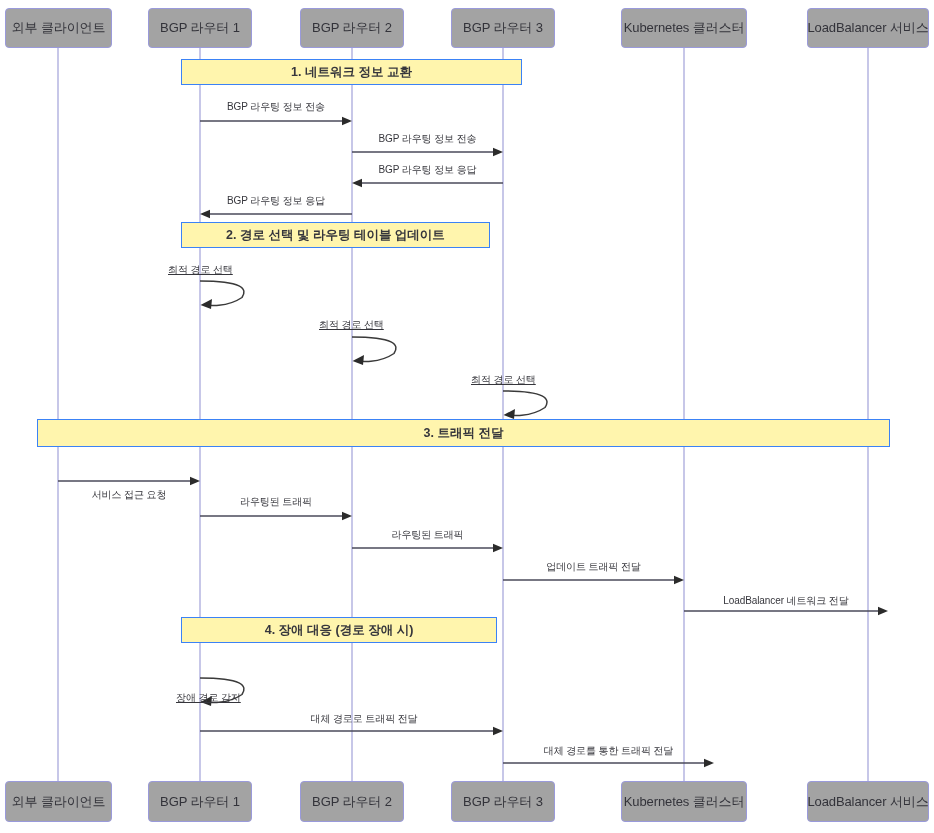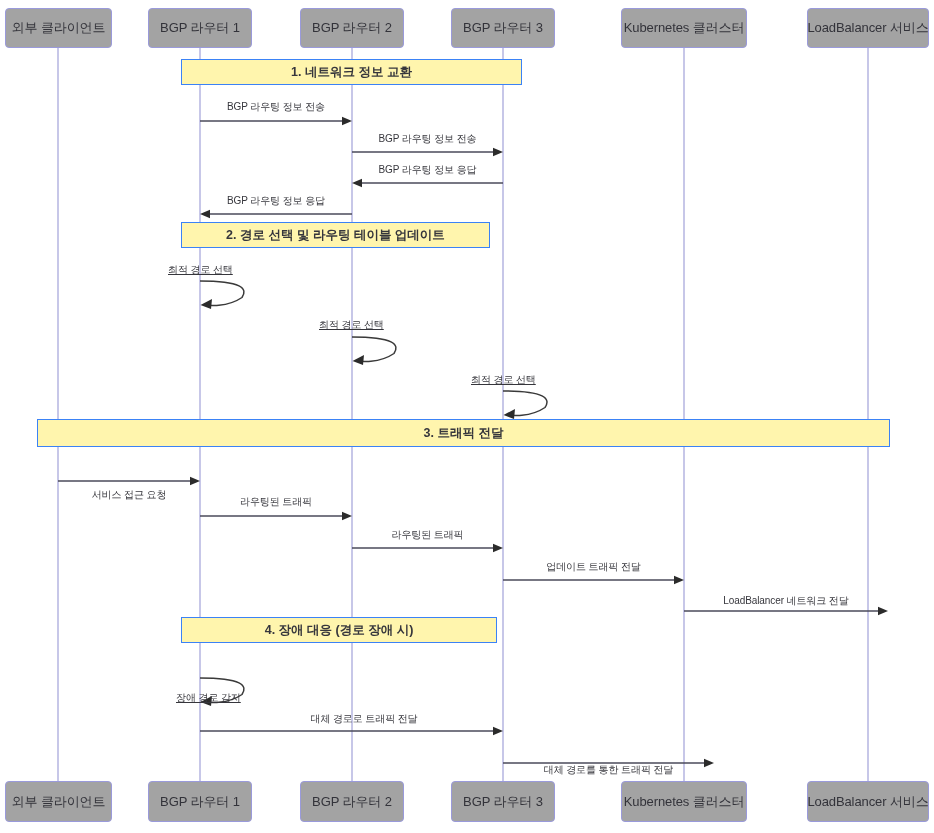--- a/index.html
+++ b/index.html
@@ -195,20 +195,20 @@
       <div class="msg-label centered" style="left: 276px; top: 100px;">BGP 라우팅 정보 전송</div>
       <div class="msg-label centered" style="left: 427.5px; top: 132px;">BGP 라우팅 정보 전송</div>
       <div class="msg-label centered" style="left: 427.5px; top: 163px;">BGP 라우팅 정보 응답</div>
       <div class="msg-label centered" style="left: 276px; top: 194px;">BGP 라우팅 정보 응답</div>
       <div class="msg-label centered" style="left: 129px; top: 488px;">서비스 접근 요청</div>
       <div class="msg-label centered" style="left: 276px; top: 495px;">라우팅된 트래픽</div>
       <div class="msg-label centered" style="left: 427.5px; top: 528px;">라우팅된 트래픽</div>
       <div class="msg-label centered" style="left: 593.5px; top: 560px;">업데이트 트래픽 전달</div>
       <div class="msg-label centered" style="left: 786px; top: 594px;">LoadBalancer 네트워크 전달</div>
       <div class="msg-label centered" style="left: 364px; top: 712px;">대체 경로로 트래픽 전달</div>
-      <div class="msg-label centered" style="left: 608.5px; top: 744px; margin-top: 19px;">대체 경로를 통한 트래픽 전달</div>
+      <div class="msg-label centered" style="left: 608.5px; top: 744px;">대체 경로를 통한 트래픽 전달</div>
       <div class="msg-label left-anchor" style="left: 168px; top: 263px;">최적 경로 선택</div>
       <div class="msg-label left-anchor" style="left: 319px; top: 318px;">최적 경로 선택</div>
       <div class="msg-label left-anchor" style="left: 471px; top: 373px;">최적 경로 선택</div>
       <div class="msg-label left-anchor" style="left: 164px; top: 691px; margin-left: 12px;">장애 경로 감지</div>
     </div>
 
 </div>
 
 </body></html>

